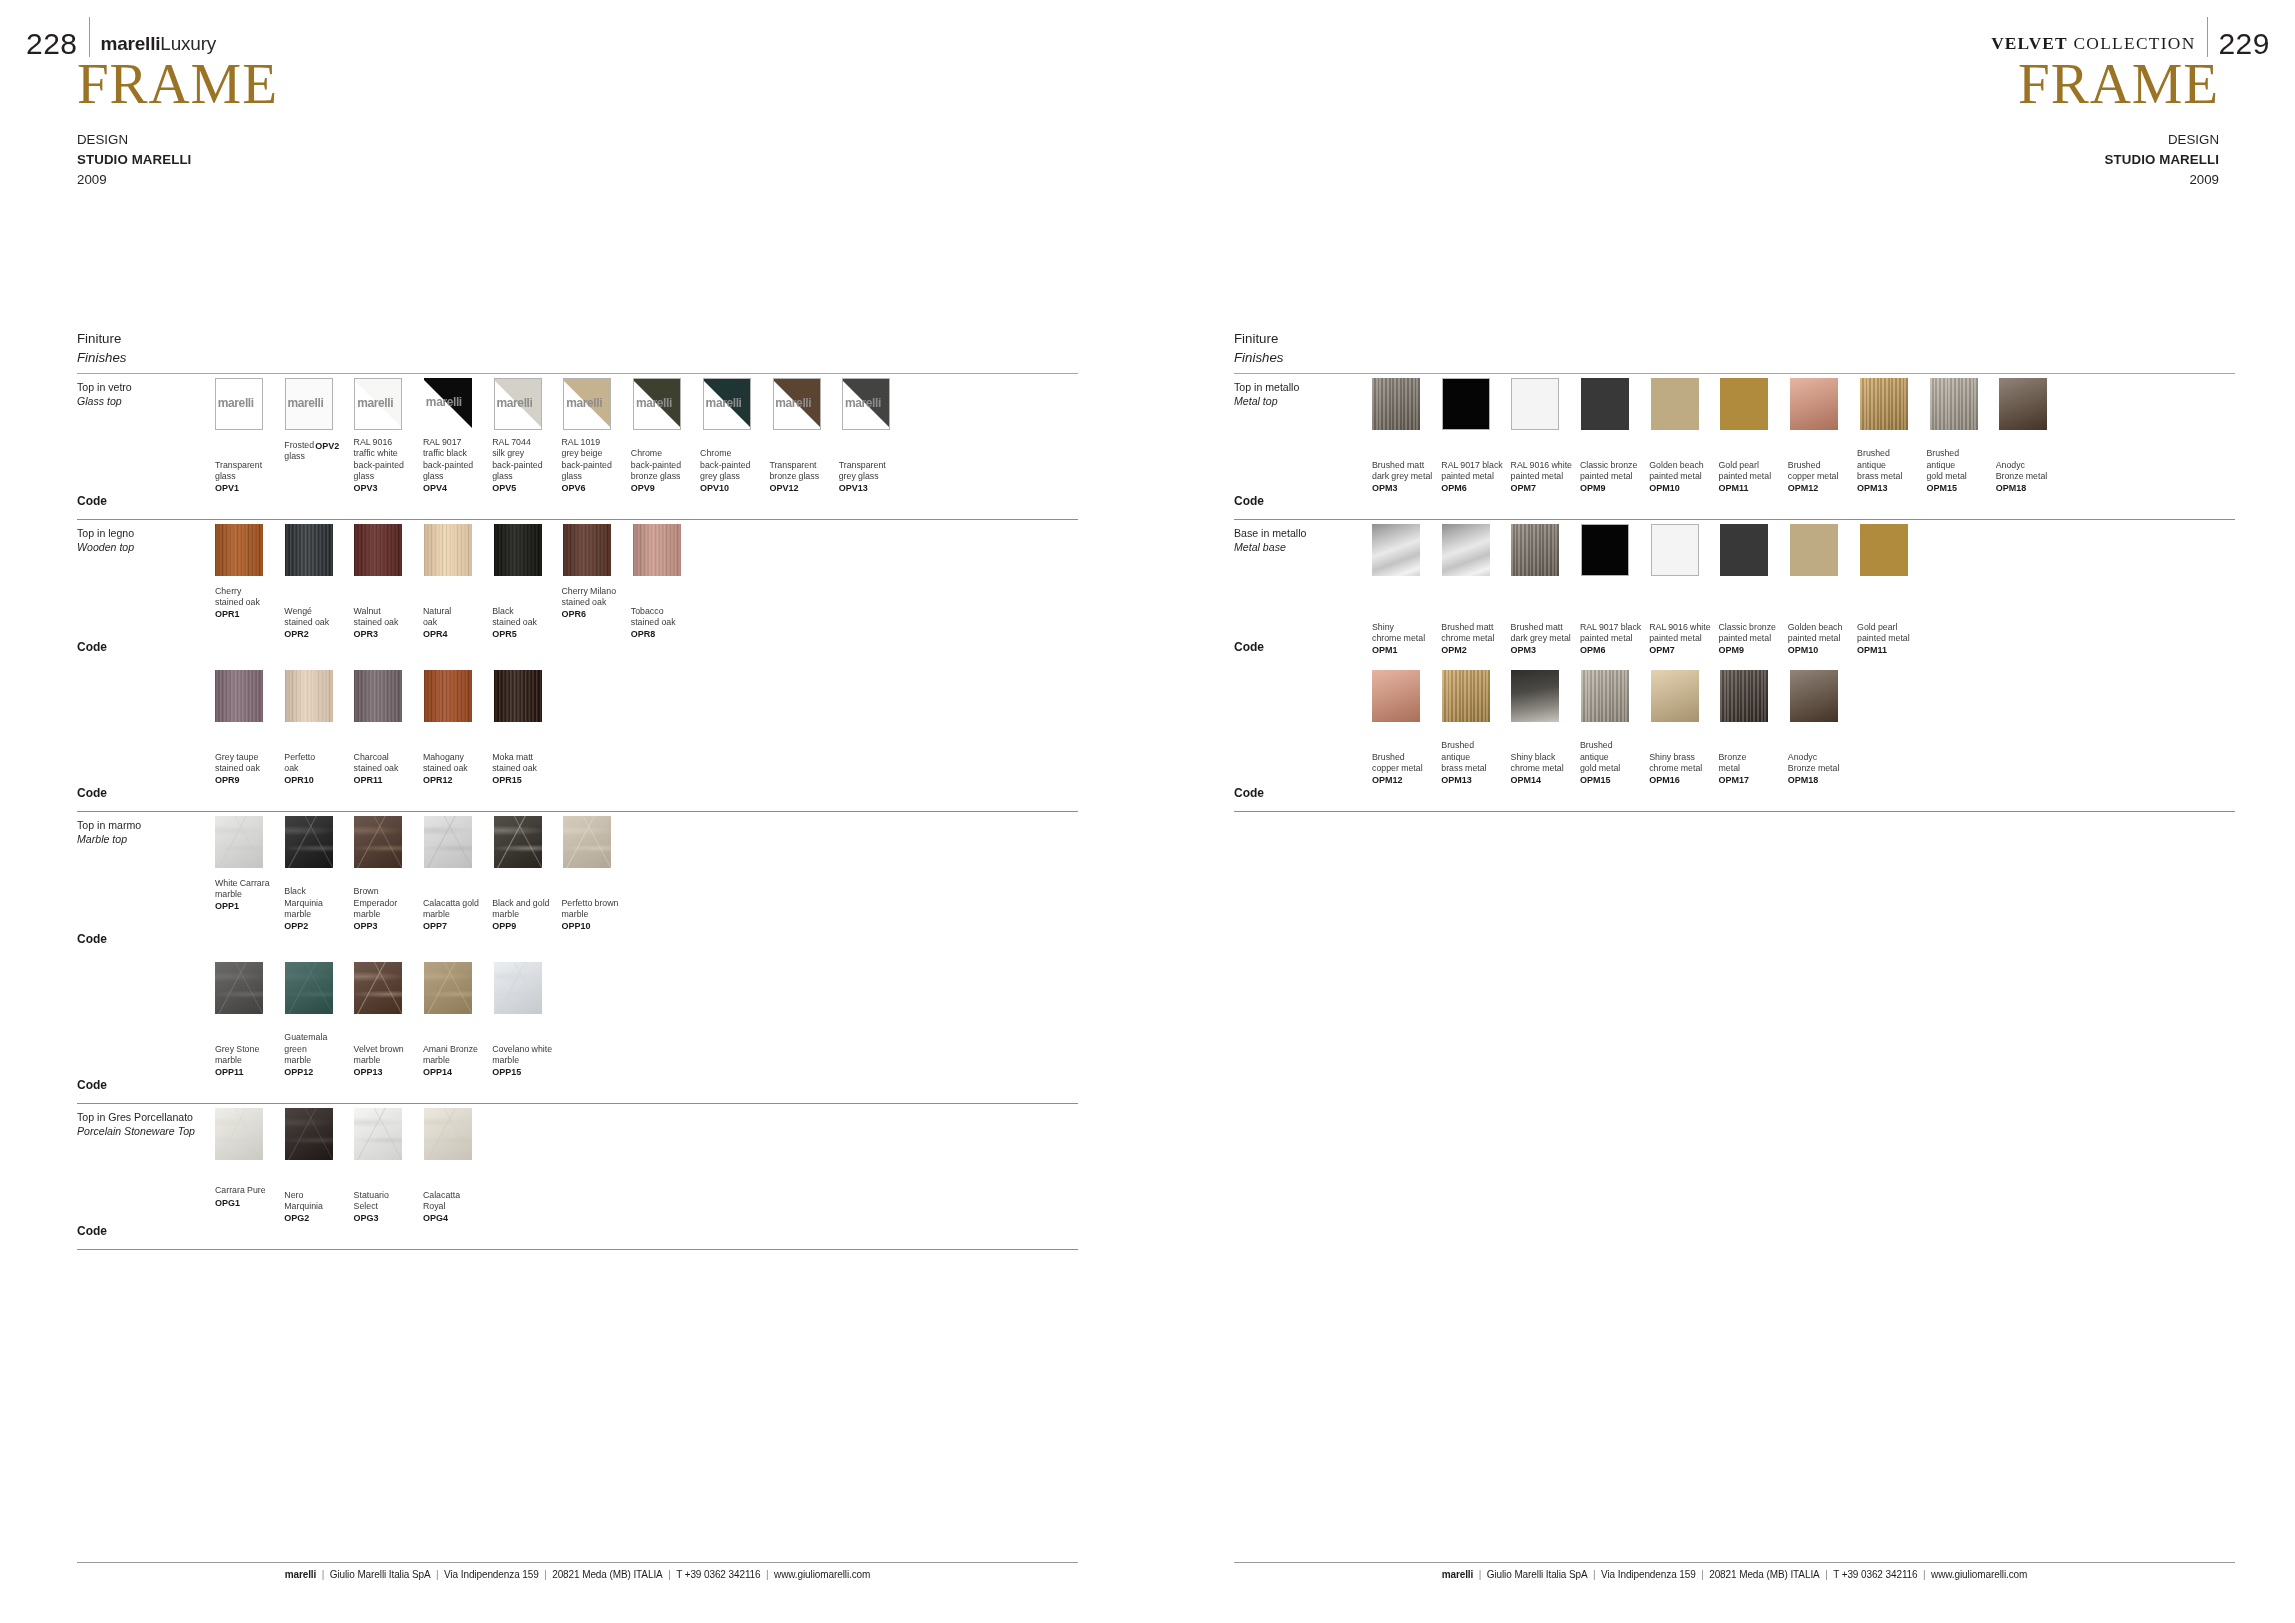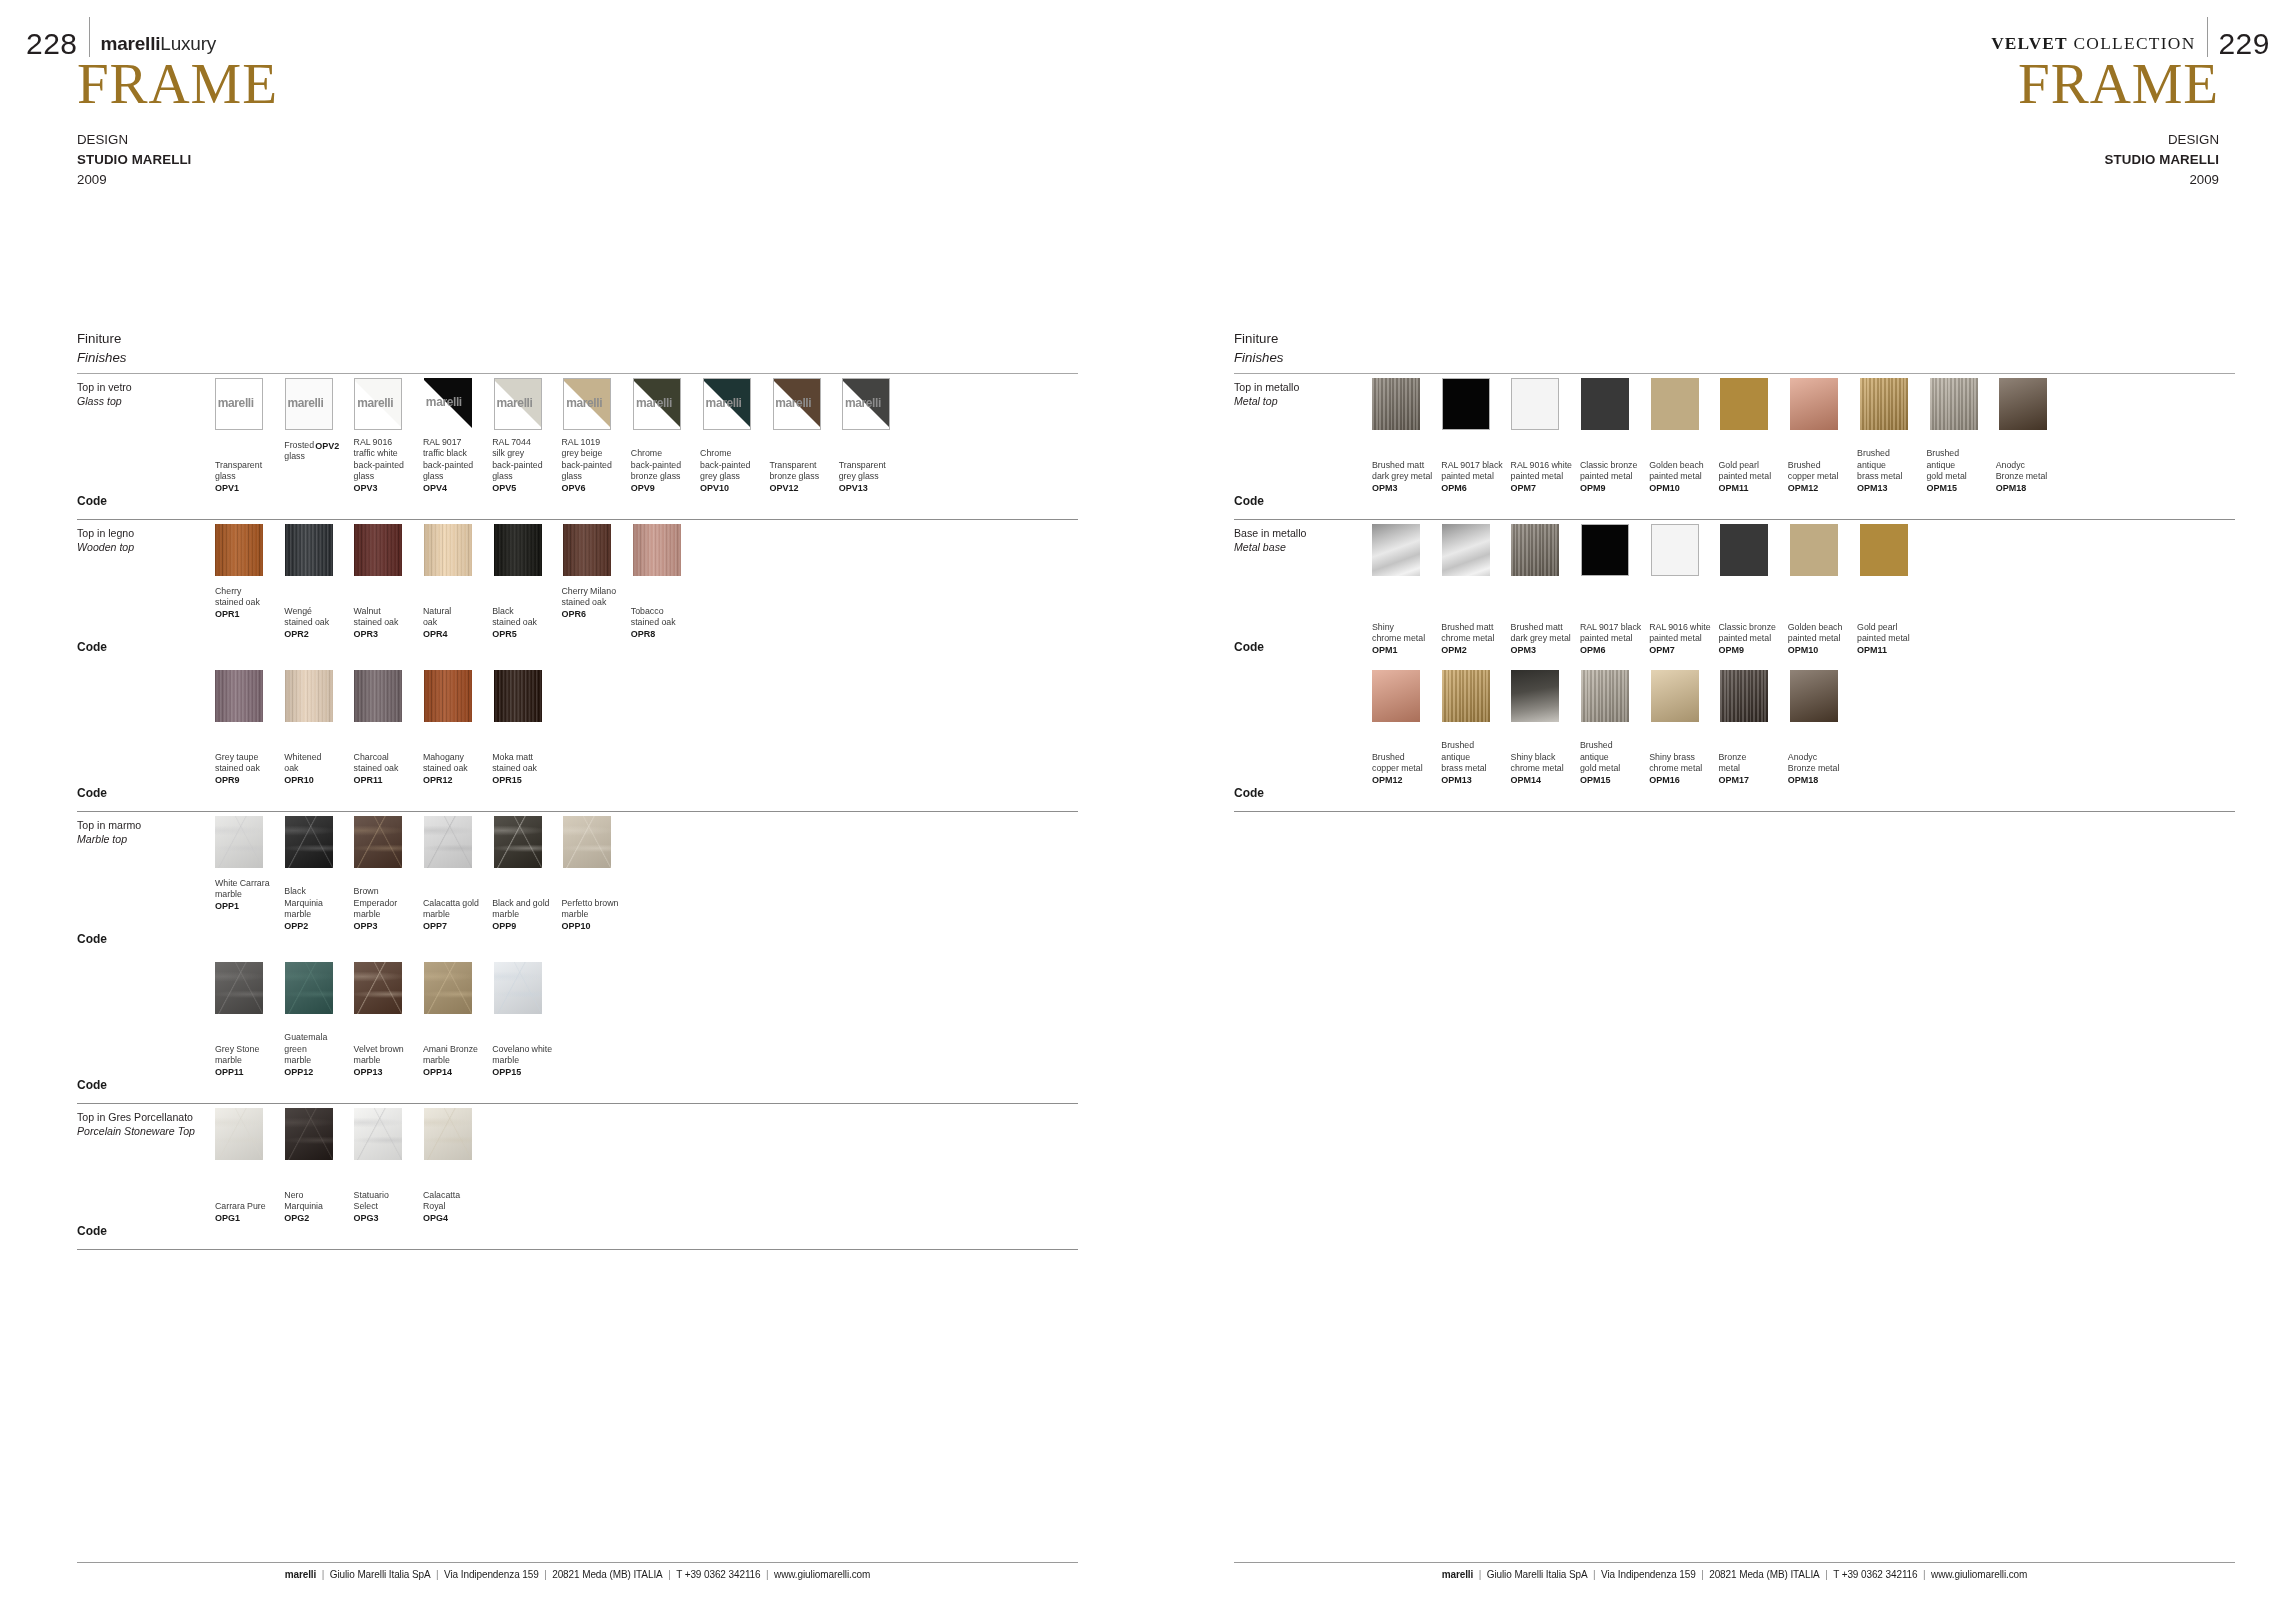--- a/index.html
+++ b/index.html
@@ -382,21 +382,21 @@
                 </div>
               </div>
               <div class="cap-band" style="top:66px"><div class="cap" style="height:53px;display:inline-flex;flex-direction:column;justify-content:flex-end">
                   <div class="lab">
                     <div>Grey taupe</div>
                     <div>stained oak</div>
                   </div>
                   <div class="code">OPR9</div>
                 </div><div class="cap" style="height:53px;display:inline-flex;flex-direction:column;justify-content:flex-end">
                   <div class="lab">
-                    <div>Whitened</div>
+                    <div>Perfetto</div>
                     <div>oak</div>
                   </div>
                   <div class="code">OPR10</div>
                 </div><div class="cap" style="height:53px;display:inline-flex;flex-direction:column;justify-content:flex-end">
                   <div class="lab">
                     <div>Charcoal</div>
                     <div>stained oak</div>
                   </div>
                   <div class="code">OPR11</div>
                 </div><div class="cap" style="height:53px;display:inline-flex;flex-direction:column;justify-content:flex-end">
@@ -555,21 +555,21 @@
                     <div class="chip" style="background:radial-gradient(ellipse 64px 7.3px at 18% 28%, #6b635e55, transparent 70%),radial-gradient(ellipse 55px 5.5px at 72% 62%, #6b635e66, transparent 70%),linear-gradient(118deg, transparent 40%, #6b635e77 41%, transparent 43%),linear-gradient(62deg, transparent 62%, #6b635e55 63%, transparent 65%),linear-gradient(150deg, rgba(255,255,255,.18), rgba(0,0,0,.14)),#231b18"></div>
                   </div>
                   <div class="cell">
                     <div class="chip" style="background:radial-gradient(ellipse 64px 7.3px at 18% 28%, #b9b9bb55, transparent 70%),radial-gradient(ellipse 55px 5.5px at 72% 62%, #b9b9bb66, transparent 70%),linear-gradient(118deg, transparent 40%, #b9b9bb77 41%, transparent 43%),linear-gradient(62deg, transparent 62%, #b9b9bb55 63%, transparent 65%),linear-gradient(150deg, rgba(255,255,255,.18), rgba(0,0,0,.14)),#f3f3f1"></div>
                   </div>
                   <div class="cell">
                     <div class="chip" style="background:radial-gradient(ellipse 64px 7.3px at 18% 28%, #cdc5b255, transparent 70%),radial-gradient(ellipse 55px 5.5px at 72% 62%, #cdc5b266, transparent 70%),linear-gradient(118deg, transparent 40%, #cdc5b277 41%, transparent 43%),linear-gradient(62deg, transparent 62%, #cdc5b255 63%, transparent 65%),linear-gradient(150deg, rgba(255,255,255,.18), rgba(0,0,0,.14)),#e8e3d6"></div>
                   </div>
                 </div>
               </div>
-              <div class="cap-band" style="top:66px"><div class="cap" style="height:53px;display:inline-flex;flex-direction:column;justify-content:flex-end">
+              <div class="cap-band" style="top:66px"><div class="cap" style="height:53px;display:inline-flex;flex-direction:column;justify-content:center">
                   <div class="lab">
                     <div>Carrara Pure</div>
                   </div>
                   <div class="code">OPG1</div>
                 </div><div class="cap" style="height:53px;display:inline-flex;flex-direction:column;justify-content:flex-end">
                   <div class="lab">
                     <div>Nero</div>
                     <div>Marquinia</div>
                   </div>
                   <div class="code">OPG2</div>

